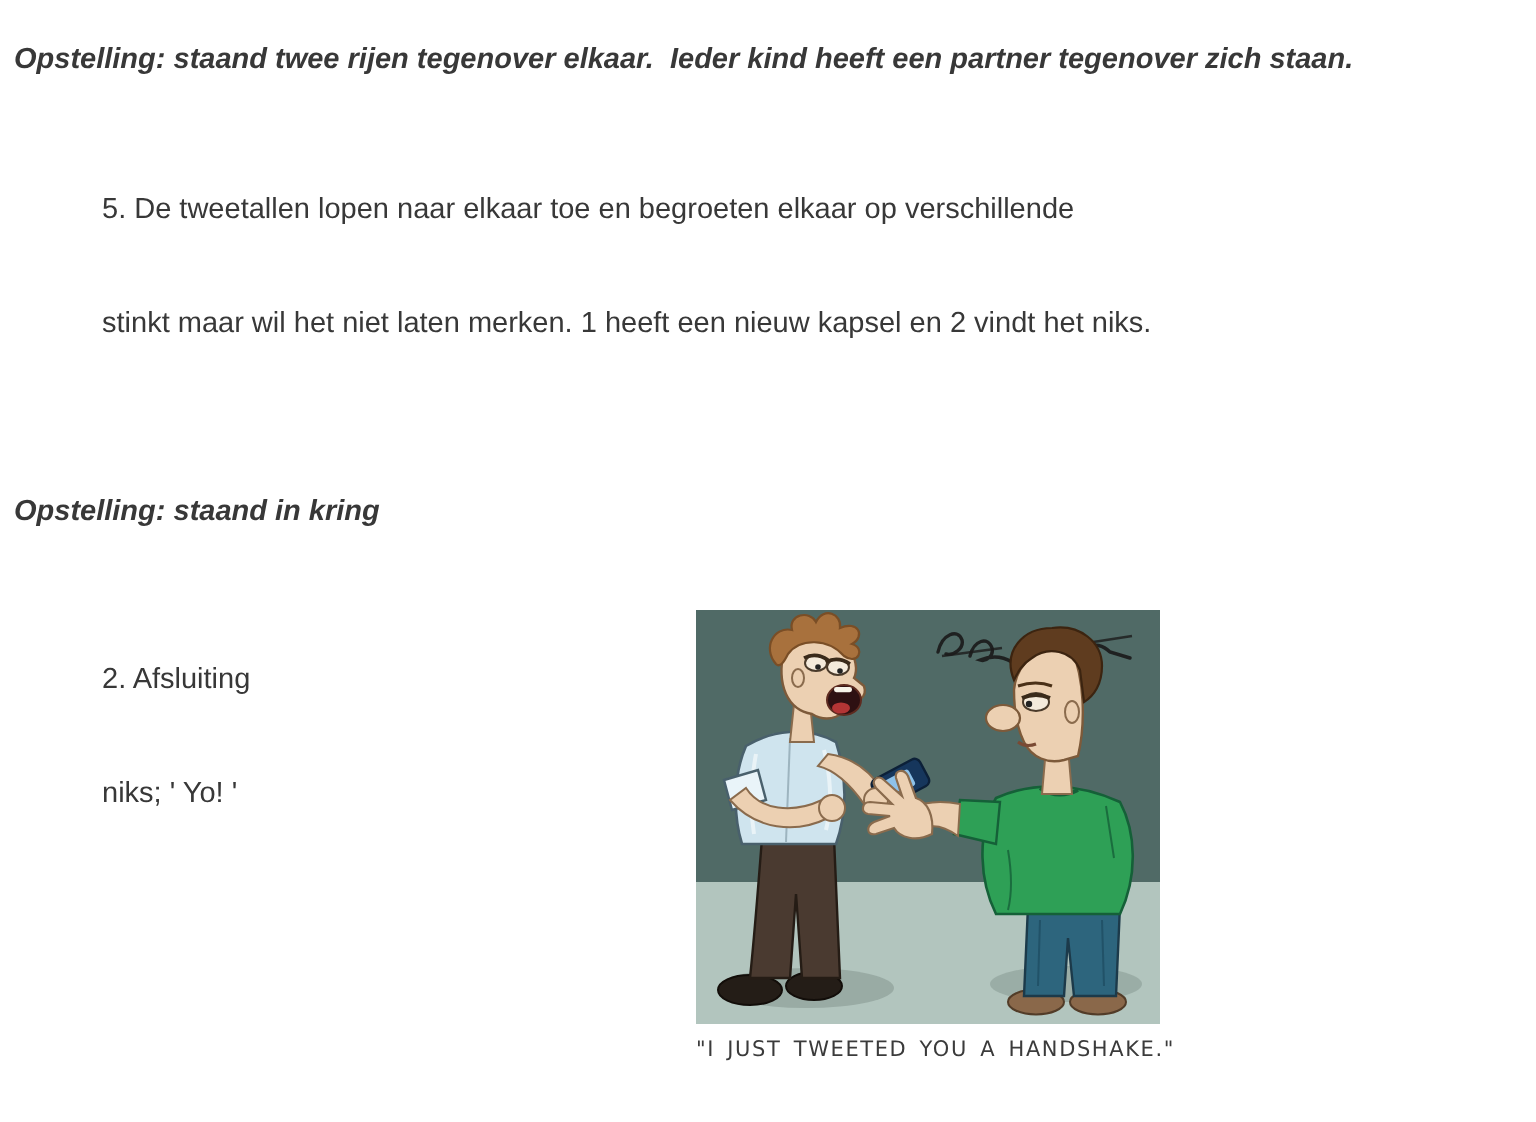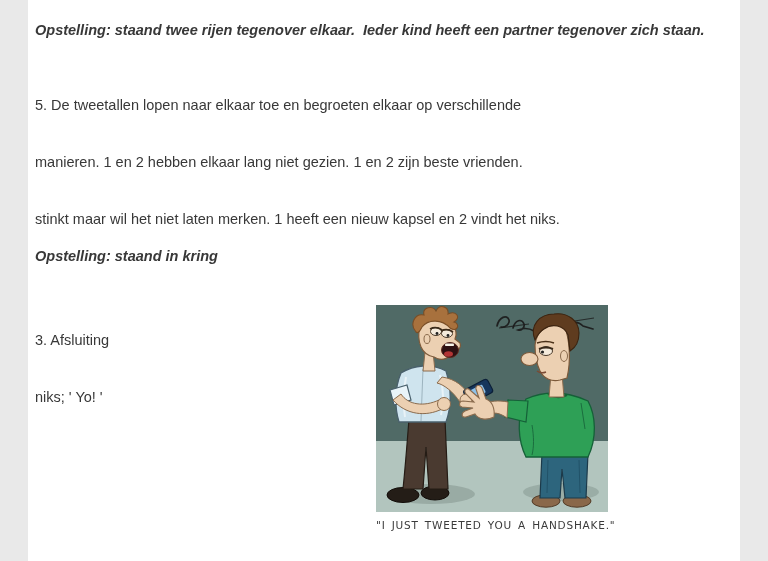--- a/index.html
+++ b/index.html
@@ -1,22 +1,22 @@
 <!DOCTYPE html>
 <html><head>
 <meta charset="utf-8">
 <style>
   html,body { margin:0; padding:0; background:#e9e9e9; }
   .page {
-    position:relative; width:712px; height:561px; background:#ffffff;
+    position:relative; width:768px; height:561px; background:#ffffff;
     font-family:"Liberation Sans", sans-serif; font-size:14.5px; line-height:19px;
     color:#383838; overflow:hidden; margin:0 auto;
   }
   .txt { position:absolute; left:7px; white-space:pre; }
-  .txt div { white-space:pre; }
+  .txt div { white-space:pre;margin-left:44px; }
   .head-italic { font-style:italic; font-weight:bold; }
   .cartoon {
     position:absolute; left:348px; top:305px; width:232px;
   }
   .cartoon svg { display:block; }
   .caption {
     margin-top:4px; text-align:center;
     font-family:"DejaVu Sans", sans-serif; font-size:10.5px;
     letter-spacing:0.8px; word-spacing:2px; color:#3b3b3b;
     white-space:nowrap; transform:scaleY(1.02);
@@ -24,29 +24,28 @@
 </style>
 </head>
 <body>
 
 <div class="page">
 
   <div class="txt head-italic" style="top:21px;">Opstelling: staand twee rijen tegenover elkaar.  Ieder kind heeft een partner tegenover zich staan.</div>
 
   <div class="txt" style="top:58px;">
     <div>5. De tweetallen lopen naar elkaar toe en begroeten elkaar op verschillende</div>
-    <div>manieren. 1 en 2 hebben elkaar lang niet gezien. 1 en 2 zijn beste vrienden.</div>
     <div>stinkt maar wil het niet laten merken. 1 heeft een nieuw kapsel en 2 vindt het niks.</div>
   </div>
 
 
   <div class="txt head-italic" style="top:247px;">Opstelling: staand in kring</div>
 
   <div class="txt" style="top:293px;">
-    <div>3. Afsluiting</div>
+    <div>2. Afsluiting</div>
     <div>niks; ' Yo! '</div>
   </div>
 
   <div class="cartoon">
     <svg width="232" height="207" viewBox="0 0 232 207">
 
       <rect x="0" y="0" width="232" height="136" fill="#55706c"></rect>
       <rect x="0" y="136" width="232" height="71" fill="#b2c5be"></rect>
       <rect x="0" y="0" width="232" height="136" fill="#000" opacity="0.05"></rect>
 

